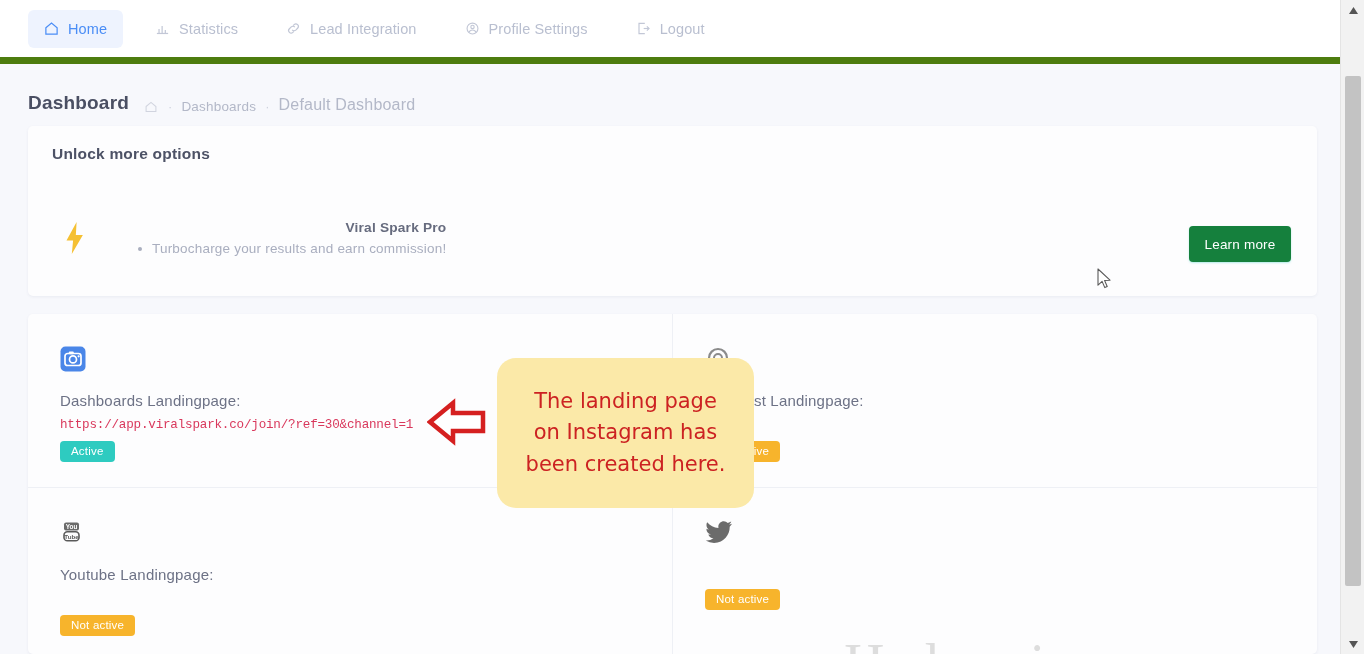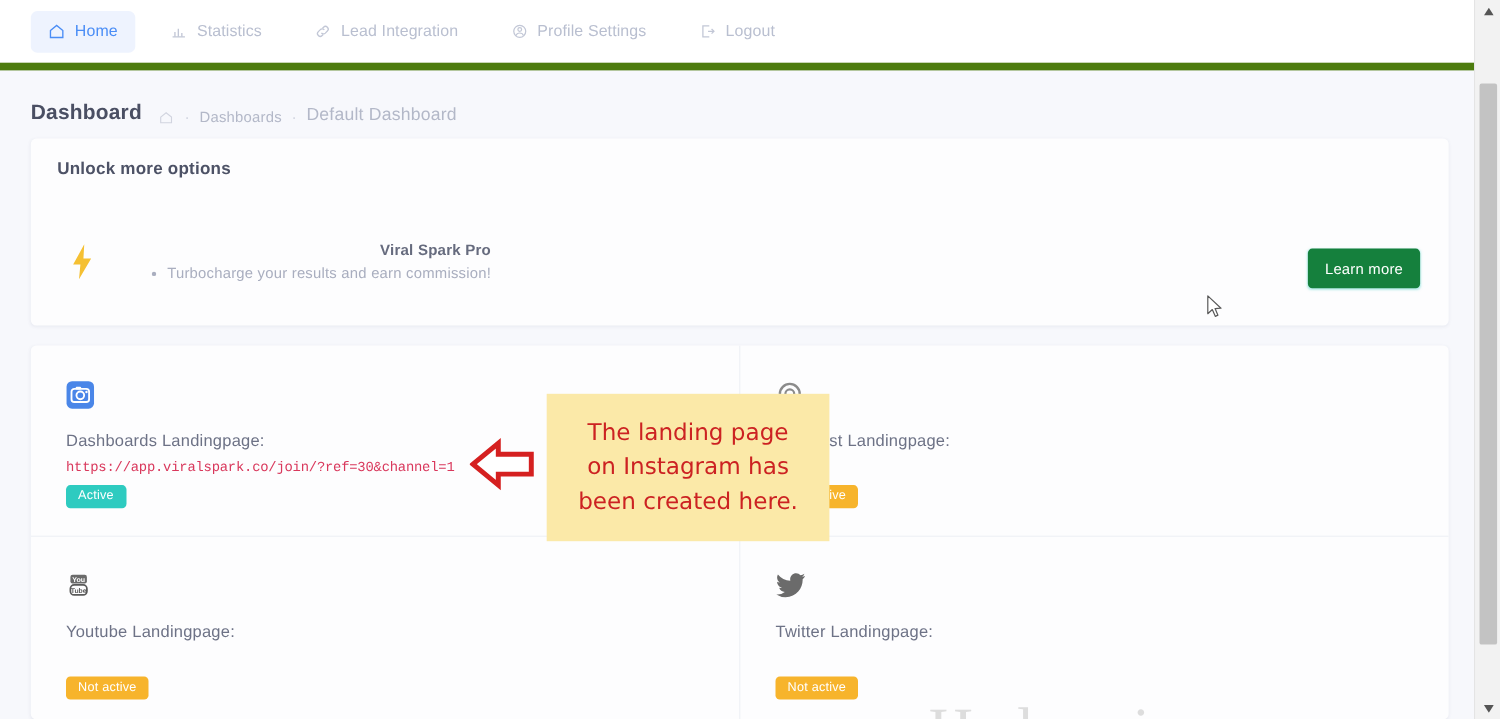--- a/index.html
+++ b/index.html
@@ -118,28 +118,29 @@
     color: #d8d8d8; opacity: .85;
     letter-spacing: -1px;
     pointer-events: none;
     white-space: nowrap;
     margin-top: 48px;
   }
 
   
   .anno-box {
     position: absolute; left: 497px; top: 358px;
-    width: 257px; height: 134px;
+    width: 257px; height: 150px;
     background: #fbe9a8;
     display: flex; flex-direction: column;
     justify-content: center; align-items: center;
     font-family: "DejaVu Sans", sans-serif;
     font-size: 21px; color: #cc2222;
     line-height: 1.48;
     text-align: center;
+    border-radius: 19px;
   }
   .anno-arrow { position: absolute; left: 427px; top: 398px; }
 
   
   .cursor { position: absolute; left: 1097px; top: 268px; pointer-events: none; }
 
   
   .sbar {
     position: absolute; right: 0; top: 0; width: 24px; height: 654px;
     background: #f2f2f2; border-left: 1px solid #e4e4e4;
@@ -291,21 +292,20 @@
         <div class="ch-url"></div>
         <span class="badge inactive">Not active</span>
       </div>
 
       <div class="ch" style="left:645px;top:174px;">
         <div class="ch-ico">
           <svg width="28" height="26" viewBox="0 0 28 26">
             <path fill="#6b6b6b" d="M27 3.7c-1 .45-2.05.75-3.15.9 1.13-.68 2-1.75 2.4-3.03-1.06.63-2.23 1.08-3.48 1.33A5.48 5.48 0 0 0 18.8 1.2c-3.02 0-5.47 2.45-5.47 5.48 0 .43.05.85.14 1.25C8.92 7.7 4.9 5.53 2.2 2.2a5.45 5.45 0 0 0-.74 2.76c0 1.9.97 3.58 2.43 4.56a5.43 5.43 0 0 1-2.48-.68v.07c0 2.65 1.89 4.87 4.39 5.37a5.5 5.5 0 0 1-2.47.1c.7 2.18 2.72 3.77 5.12 3.81A11 11 0 0 1 .7 20.5a15.5 15.5 0 0 0 8.4 2.46c10.08 0 15.6-8.35 15.6-15.6l-.02-.71A11.13 11.13 0 0 0 27 3.7z"></path>
           </svg>
         </div>
-        <div class="ch-label">Twitter Landingpage:</div>
         <div class="ch-url"></div>
         <span class="badge inactive">Not active</span>
       </div>
 
     </div>
   </div>
 
   <div class="watermark">Hudareview.com</div>
 
   <div class="anno-arrow">

